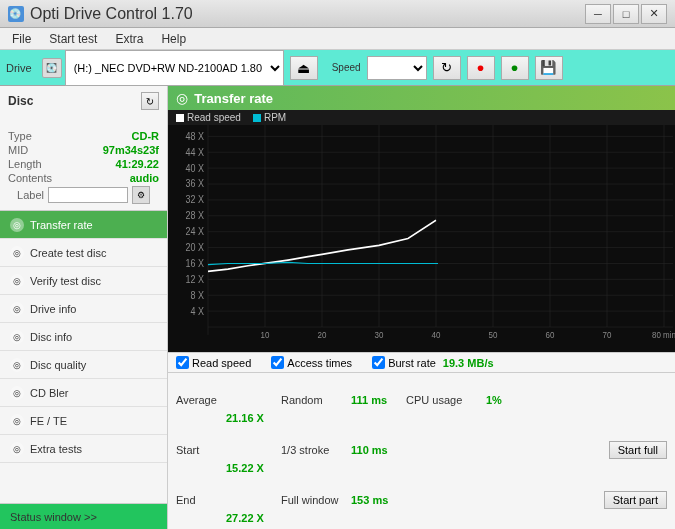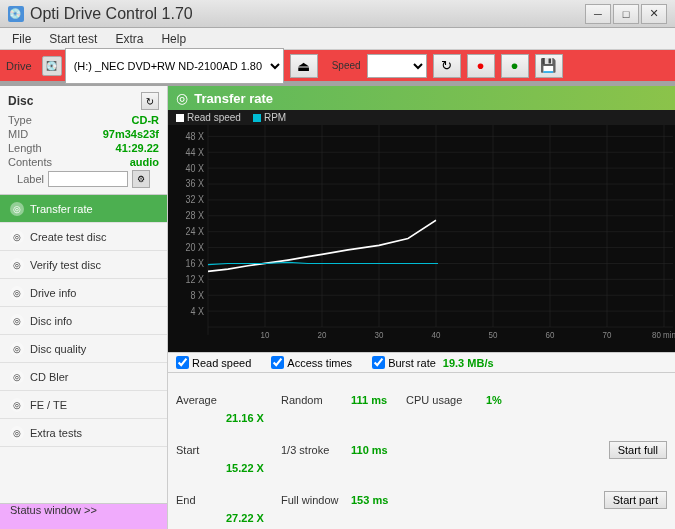--- a/index.html
+++ b/index.html
@@ -28,26 +28,26 @@
       display: flex;
       align-items: center;
       padding: 0 4px;
       border-bottom: 1px solid #ccc;
       gap: 2px;
     }
     .menu-item { padding: 2px 8px; cursor: pointer; font-size: 12px; color: #333; border-radius: 2px; }
 
     
     .toolbar {
-      background: #ef4444;
+      background: #5eead4;
       height: 36px;
       display: flex;
       align-items: center;
       padding: 0 6px;
-      border-bottom: 5px solid #a3a3a3;
+      border-bottom: 1px solid #a3a3a3;
       gap: 6px;
     }
     .drive-label { font-size: 11px; color: #333; margin-right: 4px; }
     .drive-select-wrapper { display: flex; align-items: center; gap: 3px; }
     .drive-icon { width: 20px; height: 20px; background: #ddd; border: 1px solid #aaa; border-radius: 2px; display: flex; align-items: center; justify-content: center; font-size: 9px; }
     .drive-select {
       height: 36px;
       border: 1px solid #aaa;
       background: white;
       font-size: 11px;
@@ -83,21 +83,21 @@
 
     
     .disc-section {
       padding: 6px 8px;
       border-bottom: 1px solid #ccc;
     }
     .disc-header {
       display: flex;
       justify-content: space-between;
       align-items: center;
-      margin-bottom: 4px;
+      margin-bottom: 20px;
     }
     .disc-title { font-size: 12px; font-weight: bold; color: #333; }
     .disc-refresh { width: 18px; height: 18px; border: 1px solid #aaa; background: linear-gradient(to bottom, #f5f5f5, #e0e0e0); cursor: pointer; display: flex; align-items: center; justify-content: center; font-size: 10px; }
     .disc-row { display: flex; justify-content: space-between; margin-bottom: 2px; font-size: 11px; }
     .disc-key { color: #666; }
     .disc-value { color: #00a000; font-weight: bold; }
     .label-row { display: flex; align-items: center; gap: 4px; margin-top: 2px; justify-content: center; }
     .label-input { width: 80px; height: 16px; border: 1px solid #aaa; background: white; font-size: 10px; }
     .label-btn { width: 18px; height: 18px; border: 1px solid #aaa; background: #ddd; cursor: pointer; display: flex; align-items: center; justify-content: center; font-size: 9px; }
 
@@ -115,27 +115,27 @@
       gap: 6px;
     }
     .nav-item.active { background: #4caf50; color: white; }
     .nav-item .nav-icon { width: 14px; height: 14px; border-radius: 50%; background: rgba(255,255,255,0.3); display: flex; align-items: center; justify-content: center; font-size: 9px; flex-shrink: 0; }
     .nav-item.active .nav-icon { background: rgba(255,255,255,0.4); }
 
     
     .status-btn {
       height: 26px;
       display: flex;
-      align-items: flex-start;
+      align-items: center;
       padding: 0 10px;
       cursor: pointer;
       font-size: 11px;
       color: #333;
       border-top: 1px solid #ccc;
-      background: #f0abfc;
+      background: #22c55e;
     }
 
     
     .right-panel {
       flex: 1;
       display: flex;
       flex-direction: column;
       background: #f5f5f5;
     }
 

